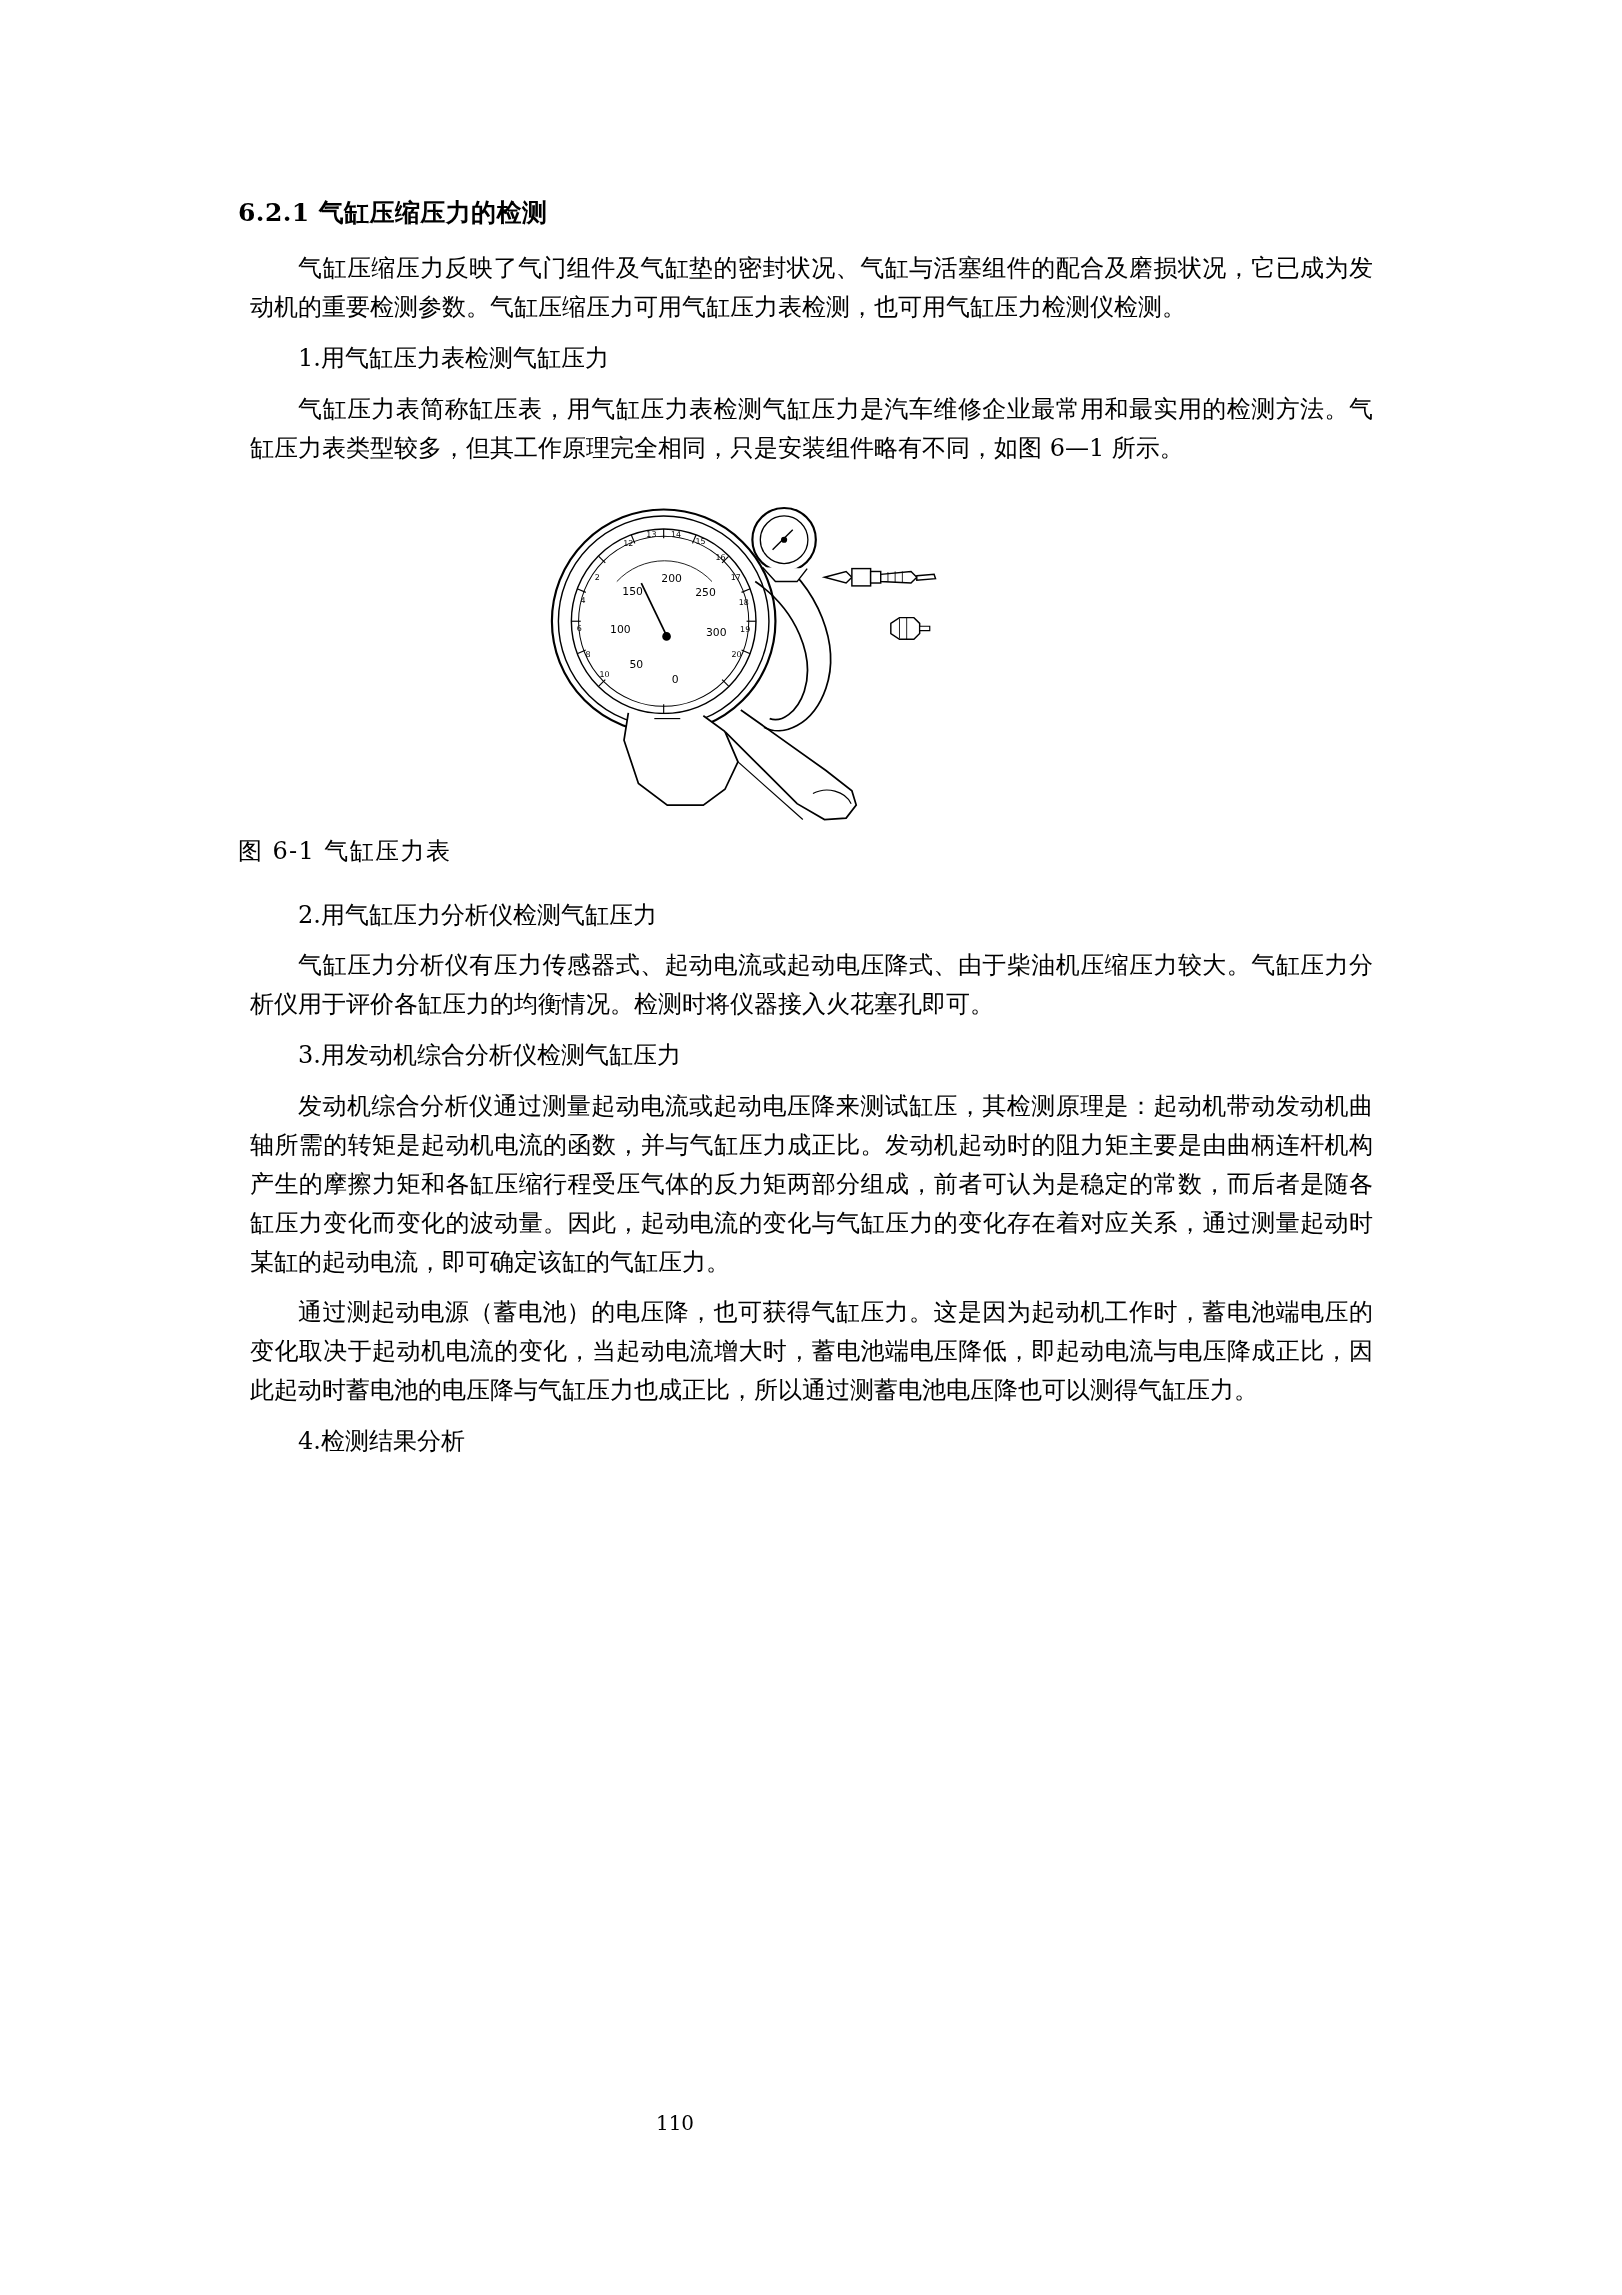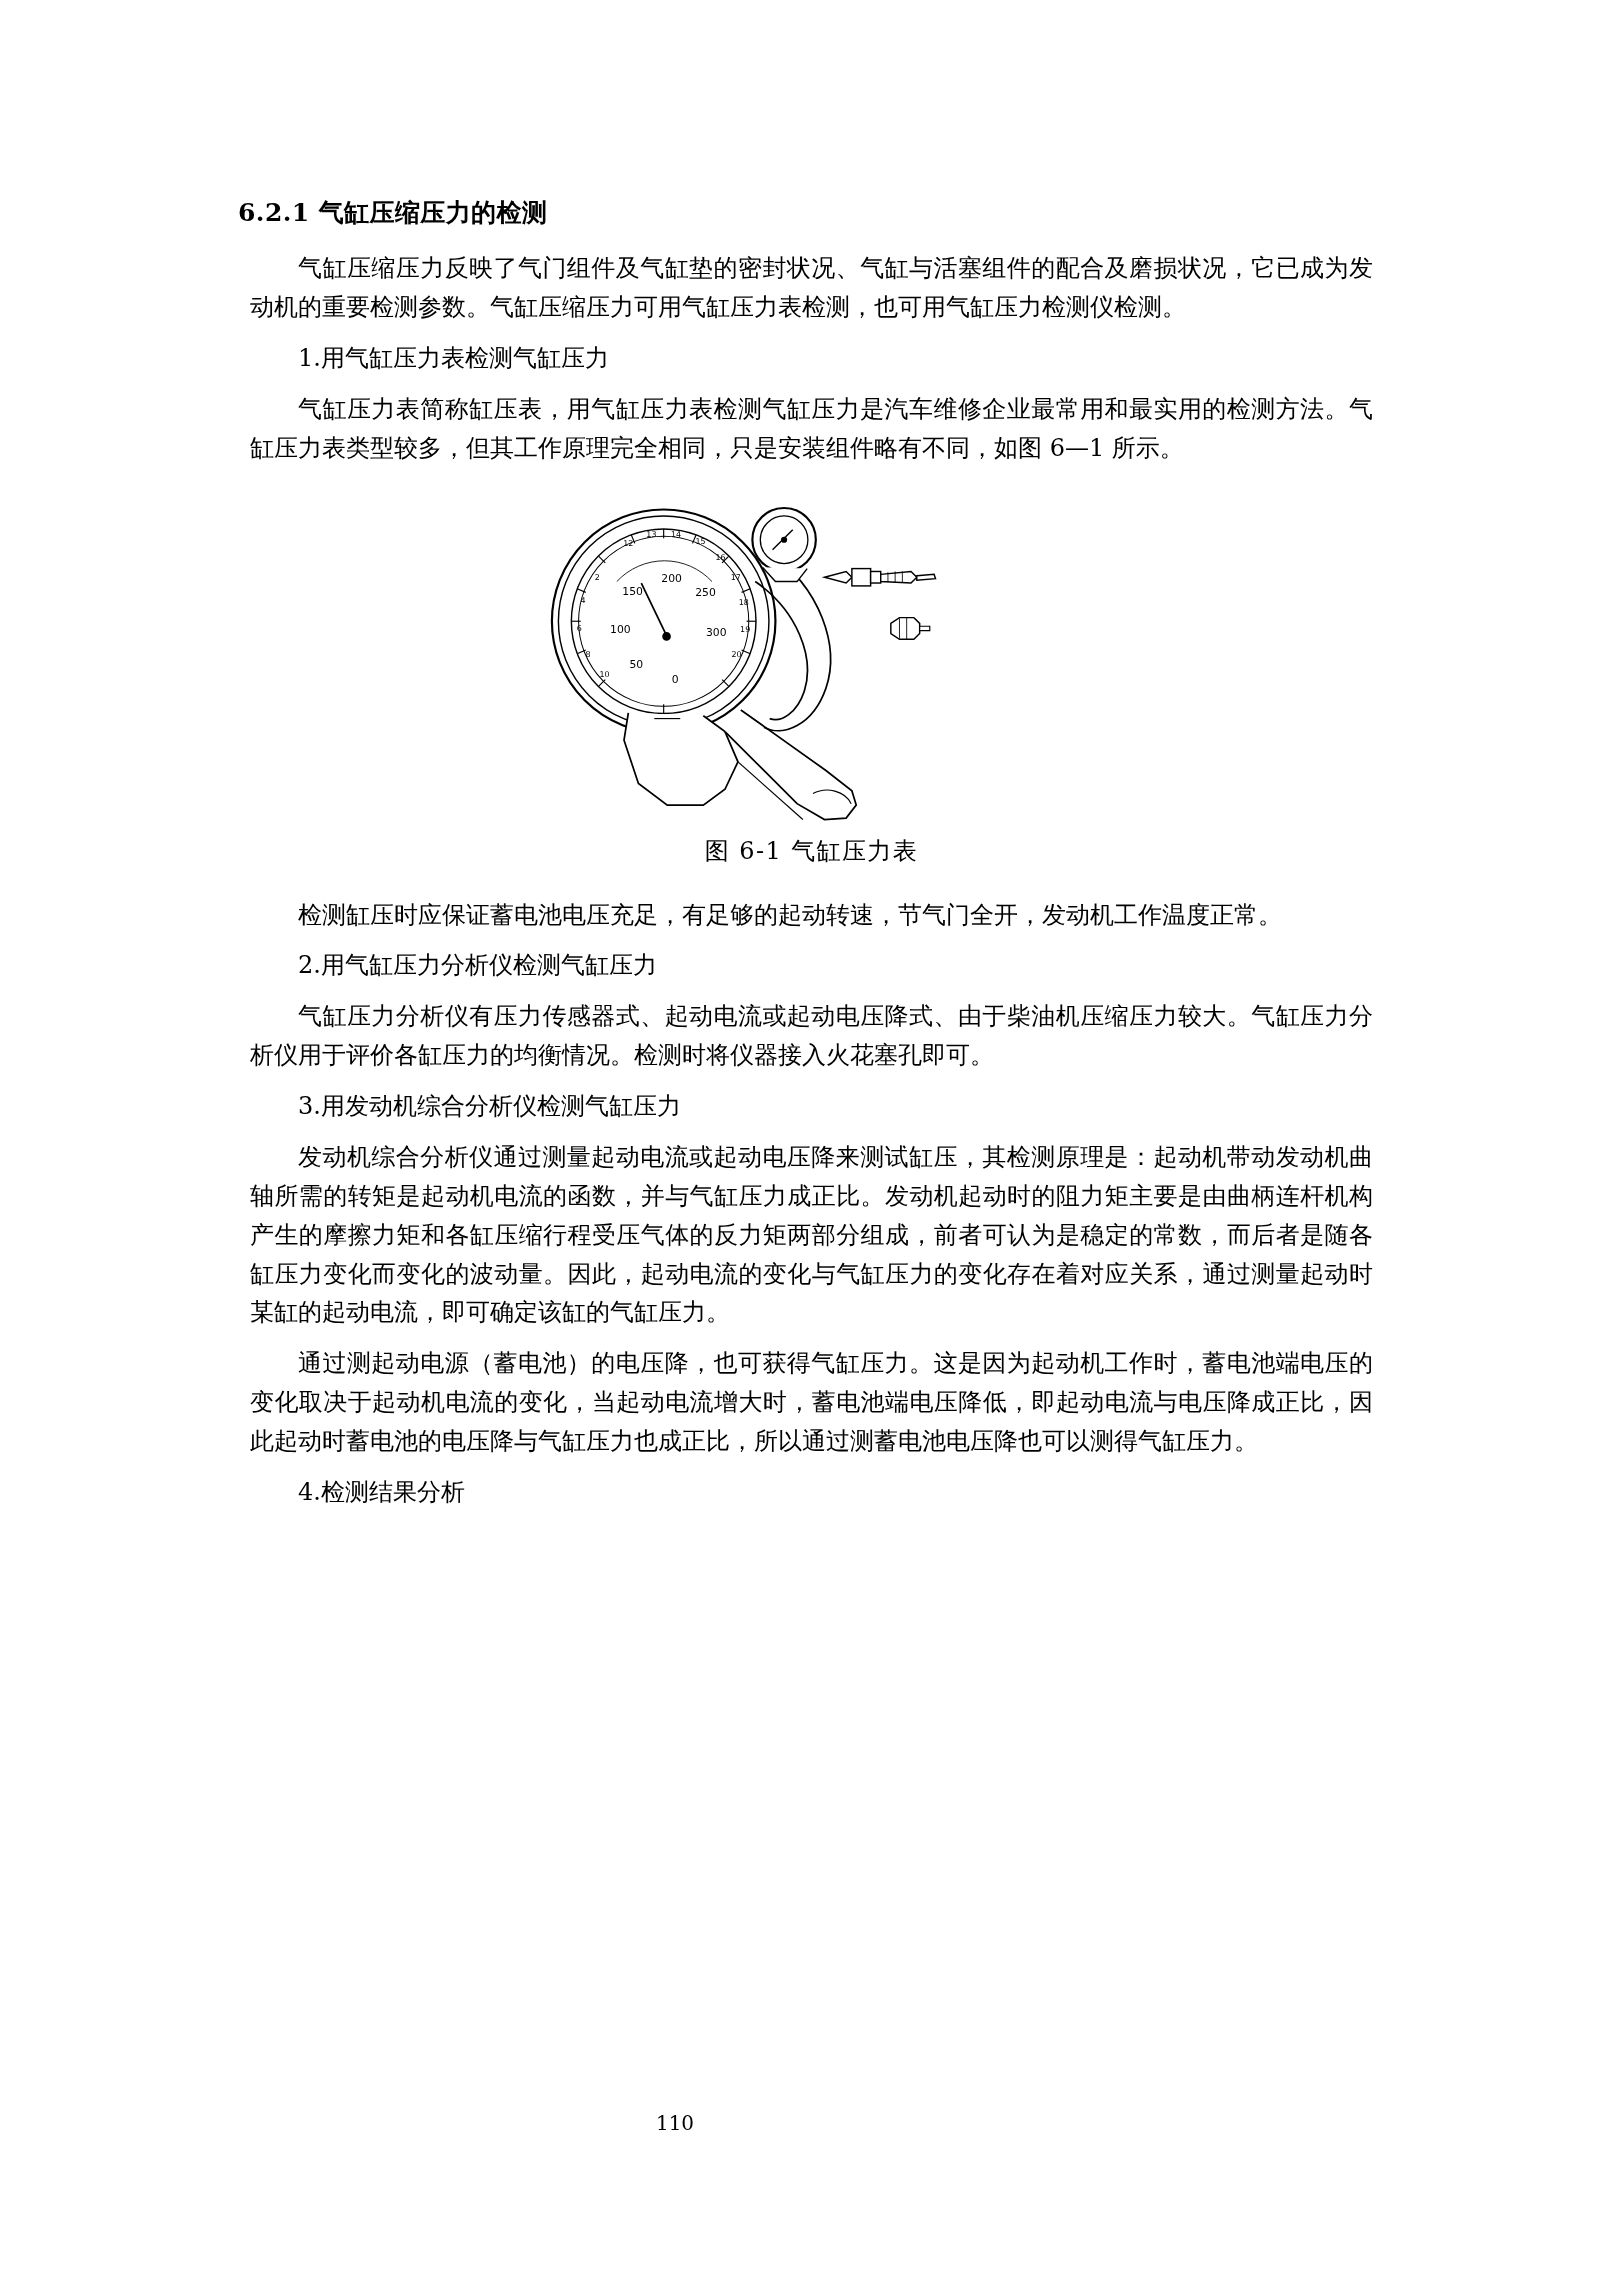--- a/index.html
+++ b/index.html
@@ -43,21 +43,20 @@
     text-justify: inter-ideograph;
   }
   p.ind2 { text-indent: 48px; }
   p.ind3 { text-indent: 58px; }
   .fig-wrap {
     margin-top: 35px;
     margin-bottom: 7.2px;
     text-align: center;
   }
   .fig-caption {
-    text-align: center;
     font-size: 24px;
     margin-top: 2.9px;
     margin-bottom: 29px;
     letter-spacing: 1.4px;
   }
   .page-number {
     position: absolute;
     left: 0;
     top: 2111px;
     width: 1350px;
@@ -164,21 +163,20 @@
 
         <path d="M560 168 L572 160 L592 160 L600 168 L600 182 L592 190 L572 190 L560 182 Z" fill="#fff" stroke="#000" stroke-width="2"></path>
         <line x1="572" y1="161" x2="572" y2="189" stroke="#000" stroke-width="1.2"></line>
         <line x1="582" y1="160" x2="582" y2="190" stroke="#000" stroke-width="1.2"></line>
         <path d="M600 172 L614 172 L614 178 L600 178 Z" fill="#fff" stroke="#000" stroke-width="1.6"></path>
       </svg>
     </div>
 
     <div class="fig-caption">图 6-1    气缸压力表</div>
 
-    <p class="ind2">检测缸压时应保证蓄电池电压充足，有足够的起动转速，节气门全开，发动机工作温度正常。</p>
     <p class="ind2">2.用气缸压力分析仪检测气缸压力</p>
     <p class="ind2">气缸压力分析仪有压力传感器式、起动电流或起动电压降式、由于柴油机压缩压力较大。气缸压力分析仪用于评价各缸压力的均衡情况。检测时将仪器接入火花塞孔即可。</p>
     <p class="ind2">3.用发动机综合分析仪检测气缸压力</p>
     <p class="ind2">发动机综合分析仪通过测量起动电流或起动电压降来测试缸压，其检测原理是：起动机带动发动机曲轴所需的转矩是起动机电流的函数，并与气缸压力成正比。发动机起动时的阻力矩主要是由曲柄连杆机构产生的摩擦力矩和各缸压缩行程受压气体的反力矩两部分组成，前者可认为是稳定的常数，而后者是随各缸压力变化而变化的波动量。因此，起动电流的变化与气缸压力的变化存在着对应关系，通过测量起动时某缸的起动电流，即可确定该缸的气缸压力。</p>
     <p class="ind2">通过测起动电源（蓄电池）的电压降，也可获得气缸压力。这是因为起动机工作时，蓄电池端电压的变化取决于起动机电流的变化，当起动电流增大时，蓄电池端电压降低，即起动电流与电压降成正比，因此起动时蓄电池的电压降与气缸压力也成正比，所以通过测蓄电池电压降也可以测得气缸压力。</p>
     <p class="ind2">4.检测结果分析</p>
 
   </div>
 
   <div class="page-number">110</div>

